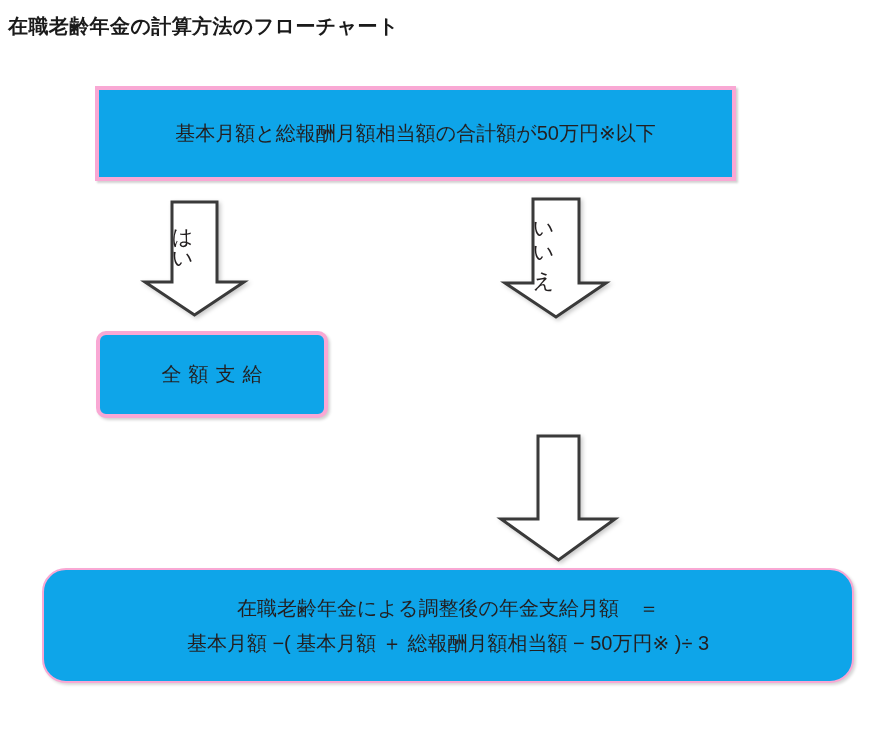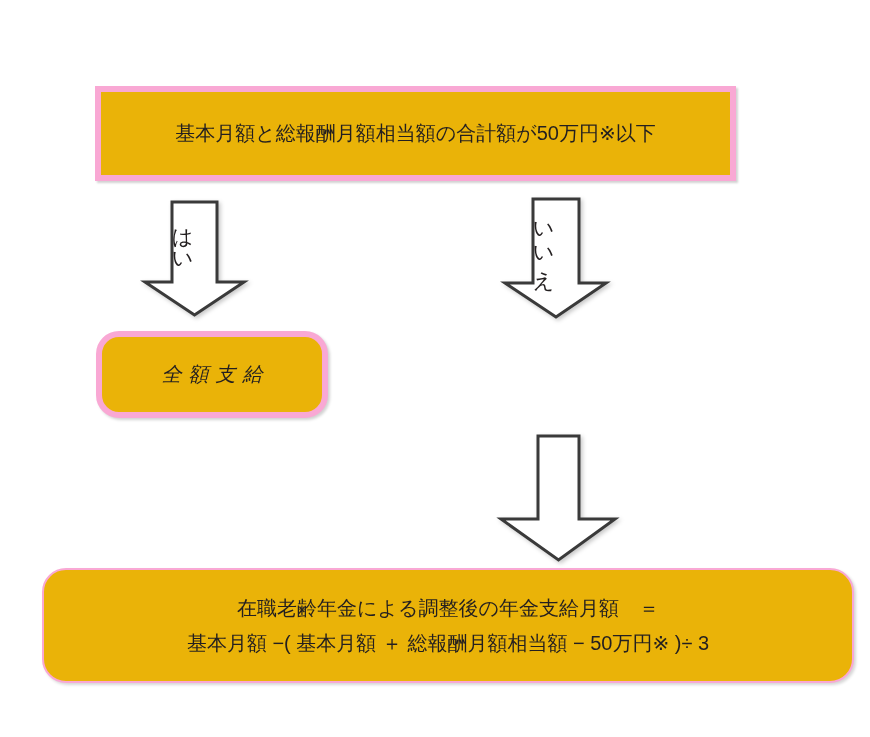--- a/index.html
+++ b/index.html
@@ -29,35 +29,34 @@
     font-weight: bold;
     letter-spacing: 0.4px;
     color: #1a1a1a;
     white-space: nowrap;
   }
 
   
   .node {
     position: absolute;
     box-sizing: border-box;
-    background: #eab308;
-    border: 6px solid #f9a8d4;
+    background: #0ea5e9;
+    border: 4px solid #f9a8d4;
     display: flex;
     align-items: center;
     justify-content: center;
     text-align: center;
   }
   .node.square {
     border-radius: 0;
     box-shadow: 2px 2px 2px rgba(0,0,0,0.18);
   }
   .node.rounded {
-    border-radius: 23px;
+    border-radius: 10px;
     box-shadow: 2px 2px 3px rgba(0,0,0,0.18);
-    font-style: italic;
   }
   .node.rounded-lg {
     border-radius: 24px;
     border-width: 2px;
     box-shadow: 2px 2px 3px rgba(0,0,0,0.16);
   }
 
   .node-text {
     font-size: 20px;
     line-height: 1.55;
@@ -141,20 +140,21 @@
   #arrow-no .arrow-label {
     left: 30px;
     top: 11px;
   }
 </style>
 </head>
 <body>
 
 <div id="canvas">
 
+  <div class="chart-title">在職老齢年金の計算方法のフローチャート</div>
 
   <div class="node square" id="box-condition">
     <span class="node-text">基本月額と総報酬月額相当額の合計額が50万円※以下</span>
   </div>
 
   <div class="block-arrow" id="arrow-yes">
     <svg width="103" height="117" viewBox="0 0 103 117">
       <polygon points="29,2 74,2 74,82 101,82 51.5,115 2,82 29,82"></polygon>
     </svg>
     <span class="arrow-label">はい</span>

